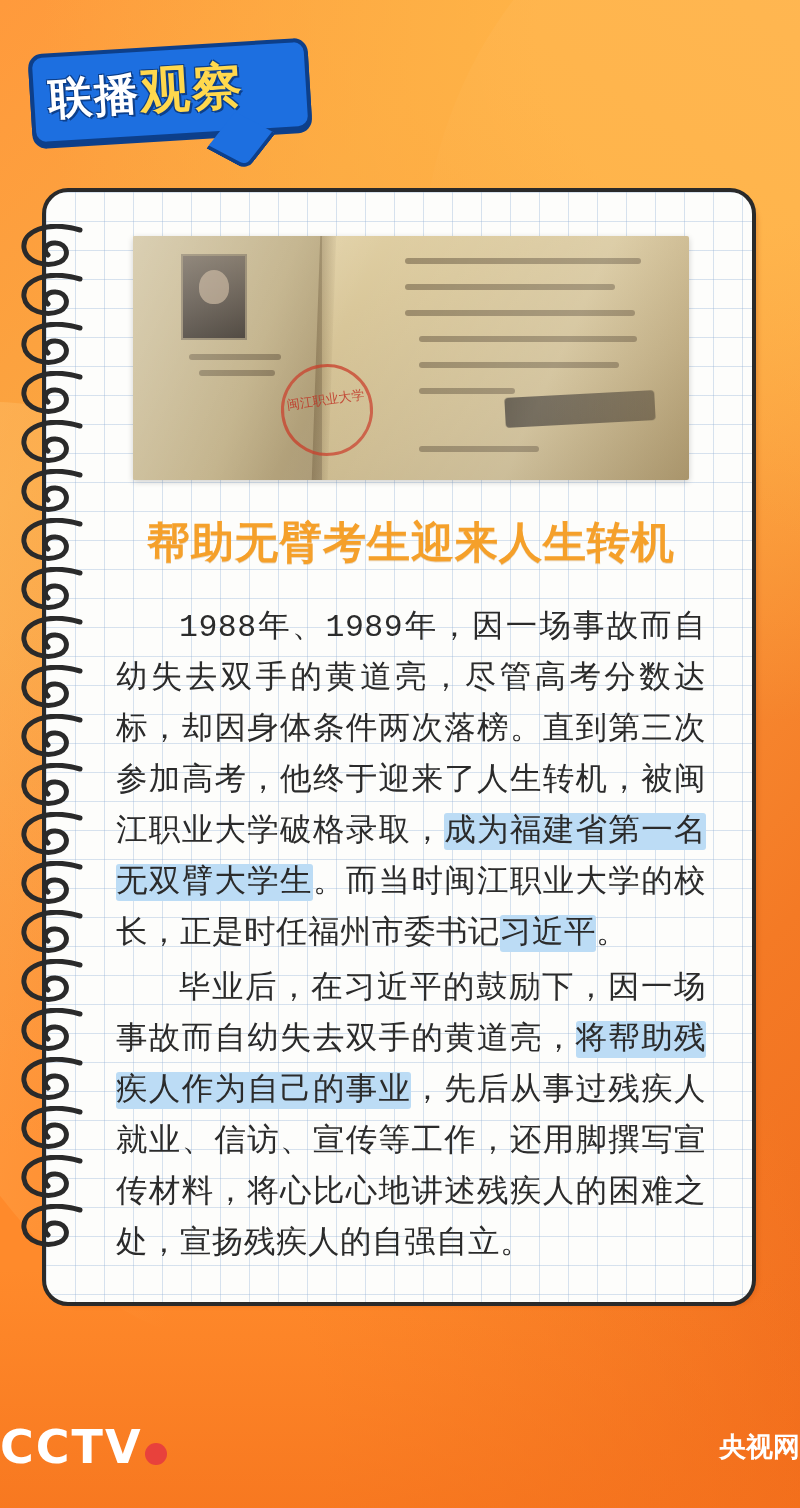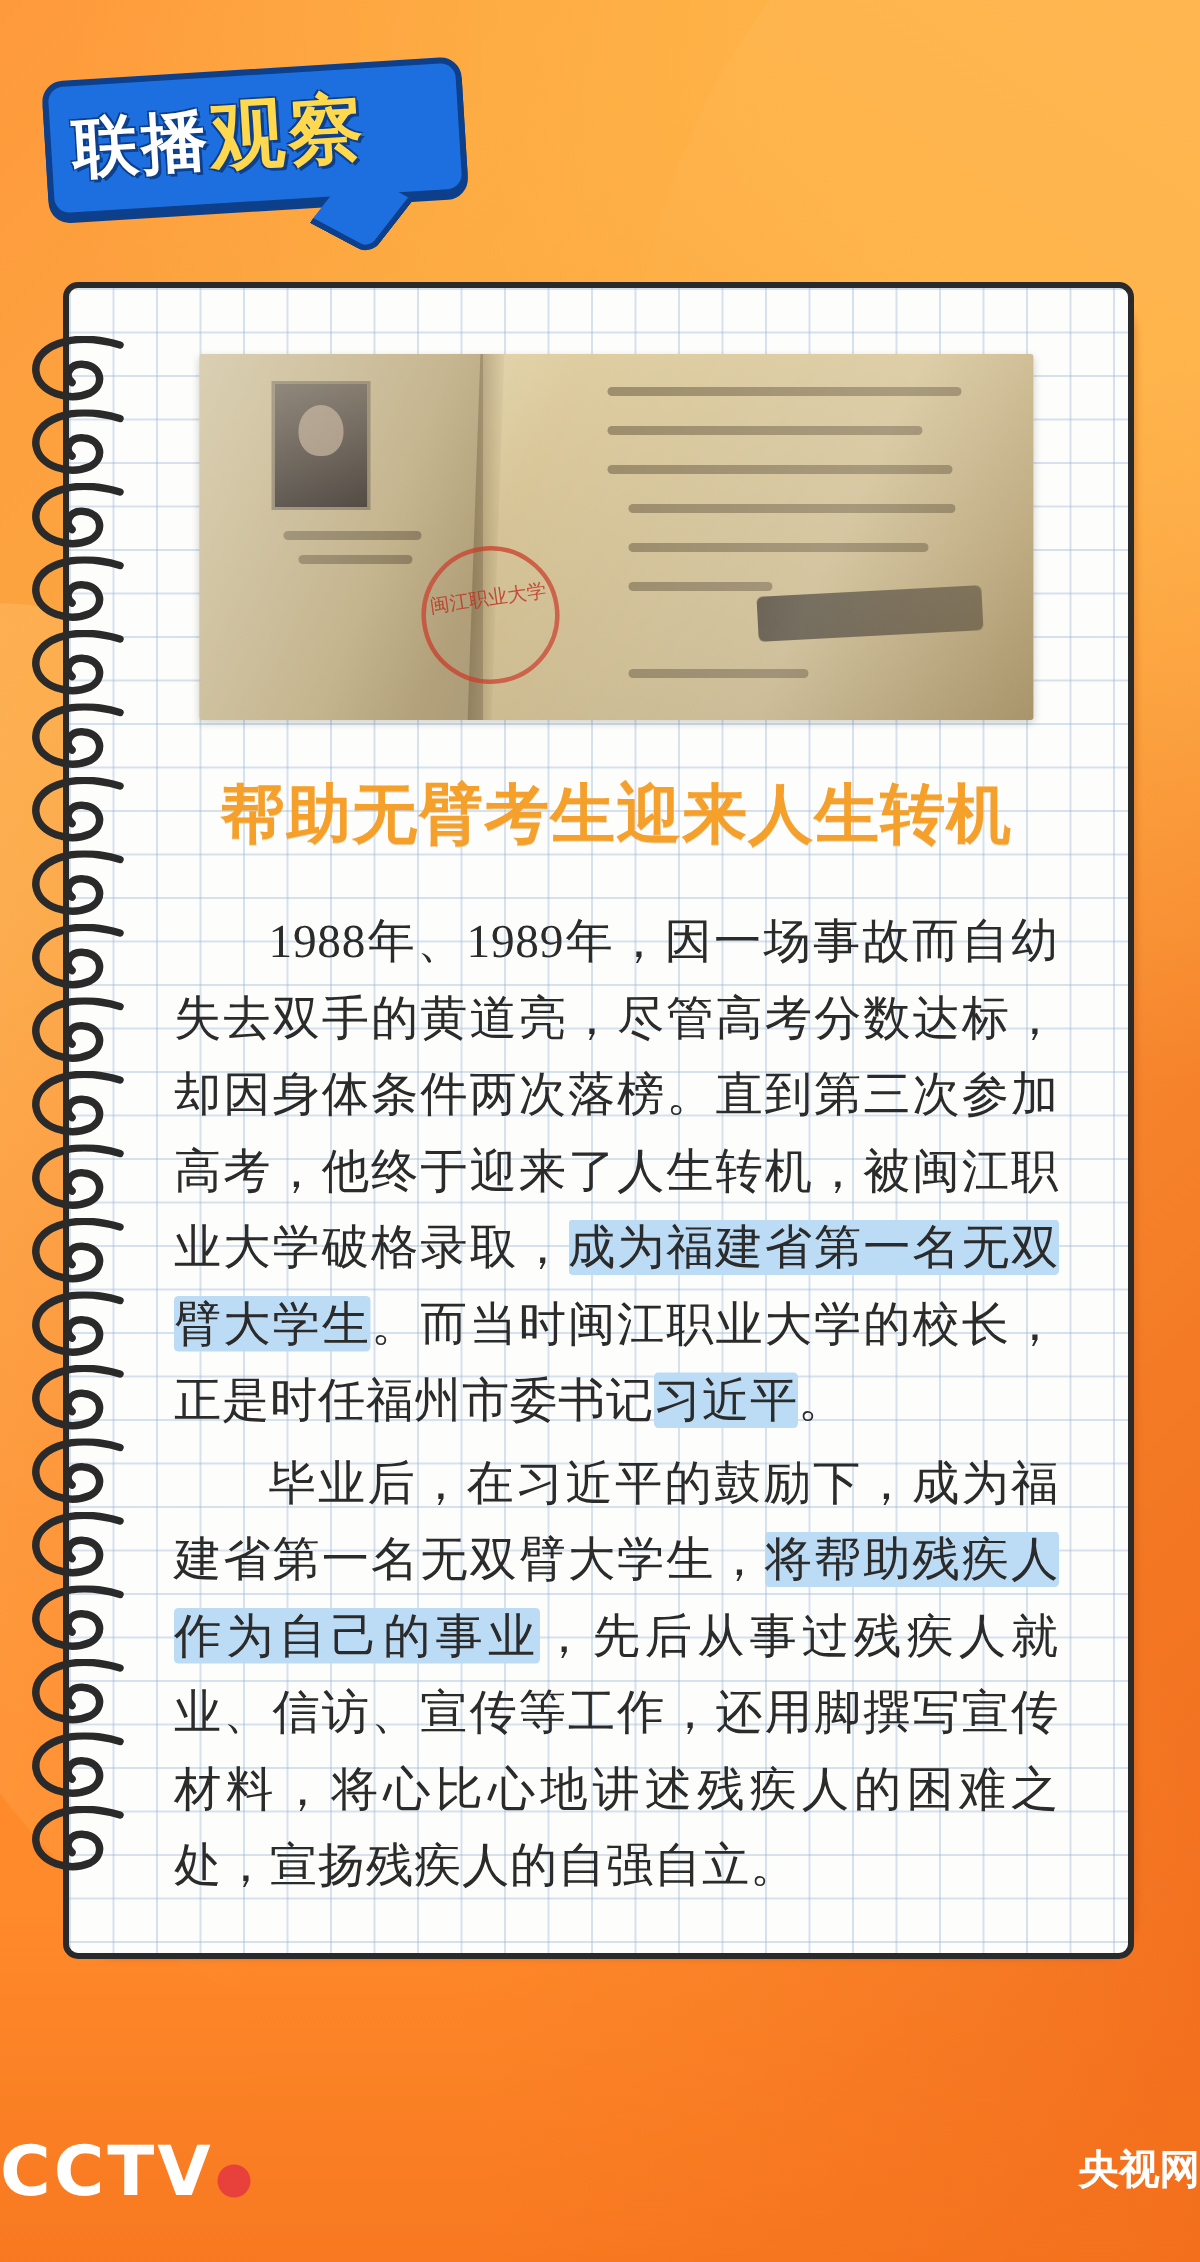--- a/index.html
+++ b/index.html
@@ -121,21 +121,21 @@
     filter: blur(2px);
   }
   .notebook {
     position: absolute;
     left: 42px;
     top: 188px;
     width: 706px;
     height: 1110px;
     background: #fdfdfb;
     border: 4px solid #2a2a2a;
-    border-radius: 10px;
+    border-radius: 26px;
     z-index: 2;
     overflow: hidden;
   }
   .grid {
     position: absolute;
     inset: 0;
     background-image:
       linear-gradient(to right, rgba(150,180,215,.38) 1px, transparent 1px),
       linear-gradient(to bottom, rgba(150,180,215,.38) 1px, transparent 1px);
     background-size: 29px 29px;
@@ -259,21 +259,21 @@
     font-family: "DejaVu Serif", "Liberation Serif", serif;
     text-shadow: 0 1px 0 rgba(180,110,20,.25);
   }
 
   
   .body-text {
     margin-top: 30px;
     font-size: 31.5px;
     line-height: 1.62;
     color: #2b2b2b;
-    font-family: Liberation Serif, serif;
+    font-family: Liberation Mono, monospace;
     text-align: justify;
     letter-spacing: .5px;
   }
   .body-text p { margin: 0 0 4px; text-indent: 2em; }
   .hl-blue {
     background: #bcdcf5;
     border-radius: 3px;
     padding: 1px 0;
     box-decoration-break: clone;
     -webkit-box-decoration-break: clone;
@@ -357,21 +357,21 @@
       <div class="ln" style="left:286px; top:210px; width:120px;"></div>
       <div class="stamp">闽江职业大学</div>
       <div class="sign"></div>
       <div class="glare"></div>
     </div>
 
     <h1 class="headline">帮助无臂考生迎来人生转机</h1>
 
     <div class="body-text">
         <p><span>1988年、1989年，因一场事故而自幼失去双手的黄道亮，尽管高考分数达标，却因身体条件两次落榜。直到第三次参加高考，他终于迎来了人生转机，被闽江职业大学破格录取，</span><span class="hl-blue" style="background: rgb(188, 220, 245);">成为福建省第一名无双臂大学生</span><span>。而当时闽江职业大学的校长，正是时任福州市委书记</span><span class="hl-blue" style="background: rgb(188, 220, 245);">习近平</span><span>。</span></p>
-        <p><span>毕业后，在习近平的鼓励下，成为福建省第一名无双臂大学生，</span><span class="hl-blue" style="background: rgb(188, 220, 245);">将帮助残疾人作为自己的事业</span><span>，先后从事过残疾人就业、信访、宣传等工作，还用脚撰写宣传材料，将心比心地讲述残疾人的困难之处，宣扬残疾人的自强自立。</span></p>
+        <p><span>毕业后，在习近平的鼓励下，因一场事故而自幼失去双手的黄道亮，</span><span class="hl-blue" style="background: rgb(188, 220, 245);">将帮助残疾人作为自己的事业</span><span>，先后从事过残疾人就业、信访、宣传等工作，还用脚撰写宣传材料，将心比心地讲述残疾人的困难之处，宣扬残疾人的自强自立。</span></p>
       </div>
   </div>
 </div>
 
 <div class="rings">
     <div class="ring" style="top: 0px;">
       <svg width="78" height="48" viewBox="0 0 78 48">
         <path d="M64 6 C 30 -4, 6 8, 8 24 C 10 38, 30 44, 44 38 C 54 33, 52 20, 40 19 C 31 18, 26 26, 32 31" fill="none" stroke="#2a2a2a" stroke-width="5" stroke-linecap="round"></path>
       </svg>
     </div>

